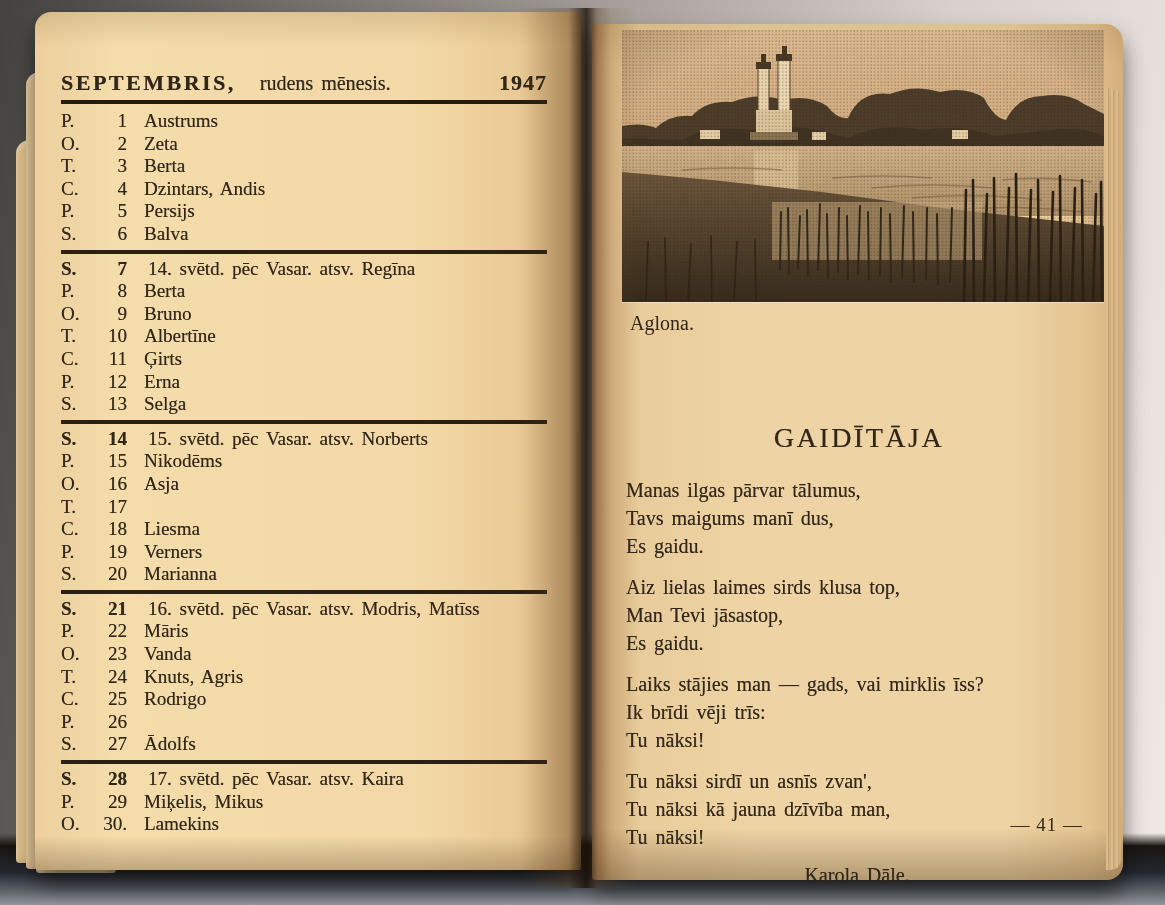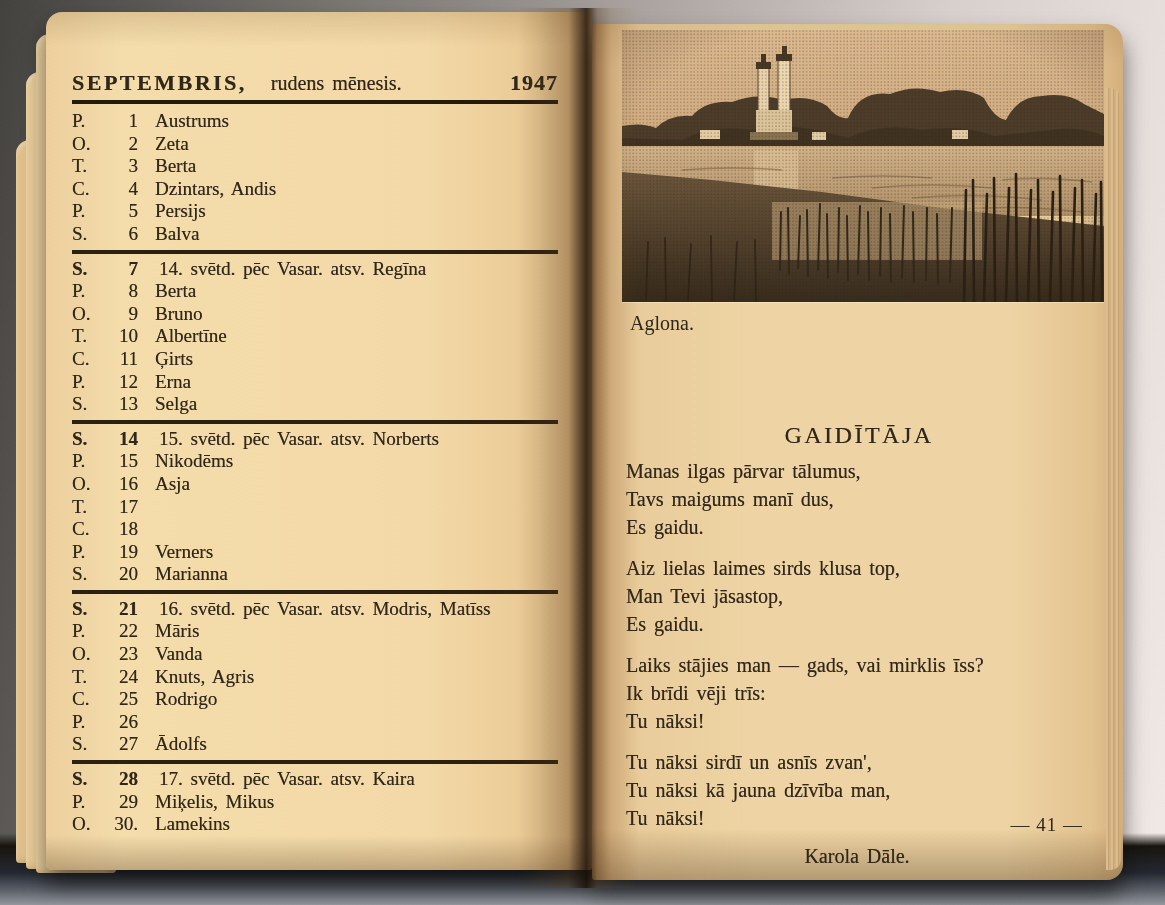--- a/index.html
+++ b/index.html
@@ -9,21 +9,21 @@
   .backdrop-bottom{position:absolute;left:0;right:0;bottom:0;height:72px;
     background:linear-gradient(180deg,rgba(20,17,12,0) 0%,#181510 18%,#232830 55%,#5d626a 80%,#93979c 100%);}
   
   .edge-l1,.edge-l2,.edge-l3{position:absolute;background:#e7ca97;border-radius:14px 4px 4px 4px;
     box-shadow:inset -6px 0 8px rgba(120,85,40,.35), inset 0 4px 4px rgba(255,245,220,.5);}
   .edge-l1{left:16px;top:140px;bottom:42px;width:52px;background:#dfc08c;}
   .edge-l2{left:26px;top:72px;bottom:36px;width:62px;background:#e9cc99;}
   .edge-l3{left:36px;top:34px;bottom:32px;width:80px;background:#efd3a1;}
   
   .page{position:absolute;box-shadow:0 14px 22px rgba(10,8,5,.55);}
-  .left-page{left:46px;top:12px;width:546px;height:858px;border-radius:16px 3px 2px 6px;
+  .left-page{left:35px;top:12px;width:546px;height:858px;border-radius:16px 3px 2px 6px;
     background:
       linear-gradient(180deg,rgba(120,85,40,.18) 0%,rgba(120,85,40,0) 4%,rgba(120,85,40,0) 96%,rgba(70,45,20,.30) 100%),
       linear-gradient(90deg,#eccf9d 0%,#f4dcab 14%,#f3d9a7 70%,#e9c994 90%,#d3ad7a 98%,#bf9766 100%);}
   .right-page{left:592px;top:24px;width:531px;height:856px;border-radius:3px 18px 16px 3px;
     background:
       linear-gradient(180deg,rgba(120,85,40,.15) 0%,rgba(120,85,40,0) 5%,rgba(120,85,40,0) 94%,rgba(70,45,20,.35) 100%),
       linear-gradient(90deg,#b98f60 0%,#d9b483 3%,#e9cc9b 9%,#eed4a4 30%,#eed4a4 78%,#e3c390 94%,#d4af7e 100%);}
   .edge-stack-right{position:absolute;right:2px;top:64px;bottom:10px;width:15px;border-radius:0 12px 10px 0;
     background:repeating-linear-gradient(90deg,#dcbd8d 0 2px,#c6a171 2px 3px,#d2af7f 3px 5px);}
   .gutter{position:absolute;left:518px;top:8px;width:120px;height:880px;pointer-events:none;
@@ -41,21 +41,21 @@
   .cal-row .name{padding-left:17px;}
   .cal-row.sunday .day,.cal-row.sunday .num{font-weight:700;}
   .cal-row.sunday .name{padding-left:21px;}
   
   .photo{position:absolute;left:30px;top:6px;width:482px;height:272px;
     box-shadow:0 1px 0 rgba(255,240,210,.5), inset 0 0 14px rgba(40,25,10,.35);}
   .photo svg{display:block;}
   .caption{position:absolute;left:38px;top:288px;font-size:20px;}
   .poem{position:absolute;left:34px;top:398px;width:466px;font-size:20px;word-spacing:3px;
     text-shadow:.3px 0 0 rgba(48,38,26,.5);}
-  .poem-title{text-align:center;font-size:24px;letter-spacing:2.5px;margin-bottom:8px;}
+  .poem-title{text-align:center;font-size:28px;letter-spacing:2.5px;margin-bottom:22px;}
   .stanza{margin-bottom:13px;}
   .poem-line{line-height:28px;}
   .author{text-align:center;padding-right:4px;margin-top:0px;}
   .pageno{position:absolute;left:0;right:40px;top:790px;text-align:right;font-size:19px;letter-spacing:1px;}
 </style>
 </head>
 <body>
 
 <div class="scene">
   <div class="backdrop-bottom"></div>
@@ -156,20 +156,21 @@
               <span class="num">16</span>
               <span class="name">Asja</span>
             </div>
             <div class="cal-row">
               <span class="day">T.</span>
               <span class="num">17</span>
             </div>
             <div class="cal-row">
               <span class="day">C.</span>
               <span class="num">18</span>
+              <span class="name">Liesma</span>
             </div>
             <div class="cal-row">
               <span class="day">P.</span>
               <span class="num">19</span>
               <span class="name">Verners</span>
             </div>
             <div class="cal-row">
               <span class="day">S.</span>
               <span class="num">20</span>
               <span class="name">Marianna</span>

